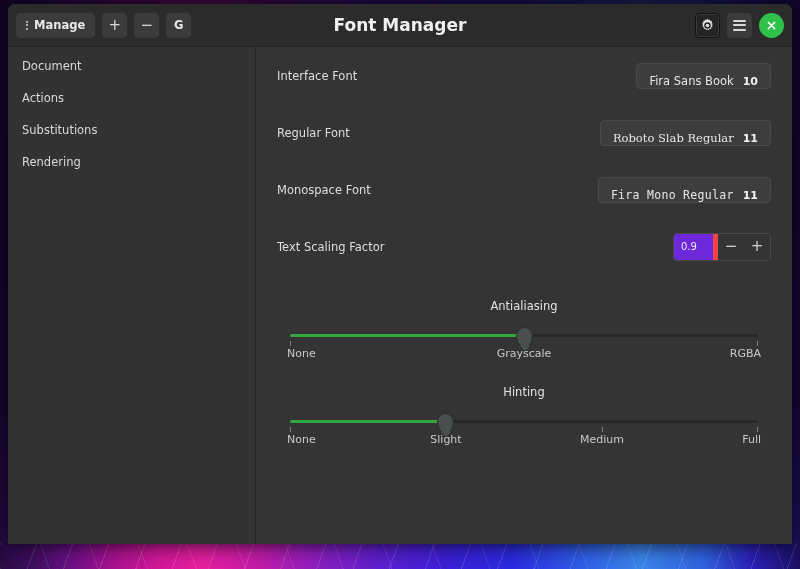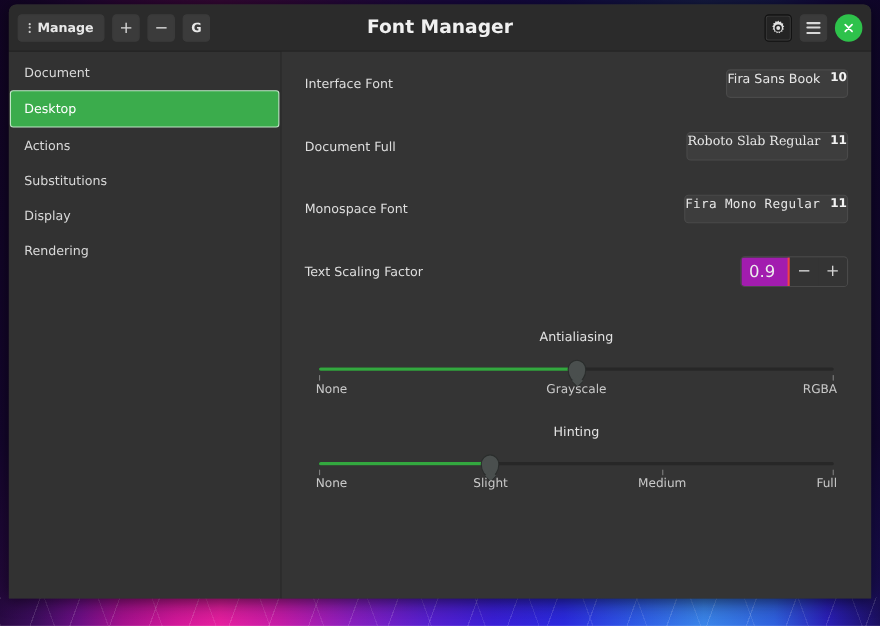--- a/index.html
+++ b/index.html
@@ -201,23 +201,23 @@
   .row-label {
     font-size: 11.5px;
     color: #dedede;
   }
 
   .font-btn {
     background: #3d3d3d;
     border: 1px solid #4a4a4a;
     border-radius: 4px;
     height: 26px;
-    padding: 0 0;
-    display: flex;
-    align-items: flex-start;
+    padding: 0 12px;
+    display: flex;
+    align-items: flex-end;
     gap: 9px;
     cursor: pointer;
     box-sizing: border-box;
   }
   .font-btn .fname { font-size: 11.5px; color: #e6e6e6; }
   .font-btn .fsize { font-size: 11px; font-weight: bold; color: #f2f2f2; }
   .font-btn.serif .fname { font-family: "DejaVu Serif", serif; }
   .font-btn.mono .fname { font-family: "DejaVu Sans Mono", monospace; letter-spacing: 0.3px; }
 
   
@@ -225,28 +225,28 @@
     display: flex;
     align-items: stretch;
     height: 26px;
     border: 1px solid #4a4a4a;
     border-radius: 4px;
     overflow: hidden;
     background: #343434;
   }
   .spin .spin-val {
     width: 44px;
-    background: #a21caf;
+    background: #6d28d9;
     color: #ededed;
-    font-size: 15px;
+    font-size: 10px;
     display: flex;
     align-items: center;
     padding-left: 7px;
     box-sizing: border-box;
-    border-right: 2px solid #ef4444;
+    border-right: 5px solid #ef4444;
     cursor: text;
   }
   .spin .spin-btn {
     width: 26px;
     display: flex;
     align-items: center;
     justify-content: center;
     color: #d3d3d3;
     font-size: 15px;
     line-height: 1;
@@ -383,49 +383,43 @@
       </div>
     </div>
   </div>
 
   <div id="body">
 
     <div id="sidebar">
       <div class="side-item">
           <span>Document</span>
         </div>
-      <div class="side-item selected" style="background: rgb(59, 172, 76);">
-          <span>Desktop</span>
-        </div>
       <div class="side-item">
           <span>Actions</span>
         </div>
       <div class="side-item">
           <span>Substitutions</span>
-        </div>
-      <div class="side-item">
-          <span>Display</span>
         </div>
       <div class="side-item">
           <span>Rendering</span>
         </div>
     </div>
 
     <div id="main">
 
       <div class="row">
         <div class="row-label">Interface Font</div>
         <div class="font-btn">
           <span class="fname">Fira Sans Book</span>
           <span class="fsize">10</span>
         </div>
       </div>
 
       <div class="row">
-        <div class="row-label">Document Full</div>
+        <div class="row-label">Regular Font</div>
         <div class="font-btn serif">
           <span class="fname">Roboto Slab Regular</span>
           <span class="fsize">11</span>
         </div>
       </div>
 
       <div class="row">
         <div class="row-label">Monospace Font</div>
         <div class="font-btn mono">
           <span class="fname">Fira Mono Regular</span>

